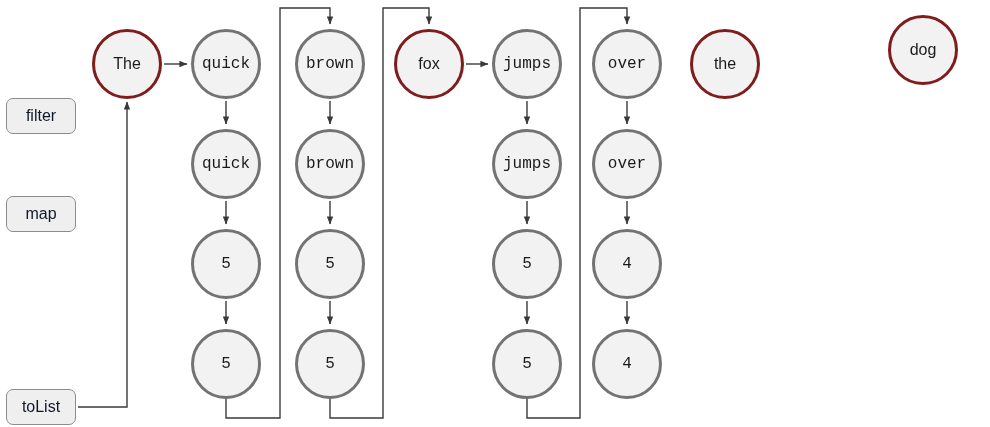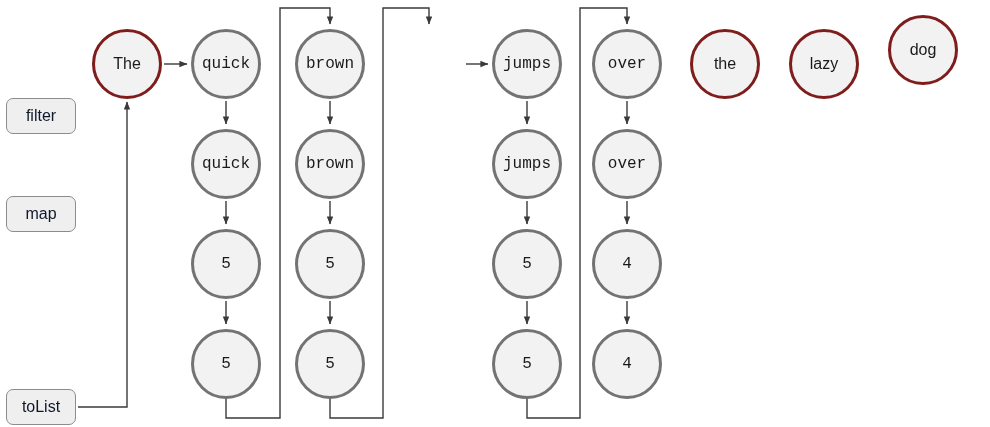--- a/index.html
+++ b/index.html
@@ -93,20 +93,23 @@
   <div class="node blue" style="left:295px;top:129px">
     <span>brown</span>
   </div>
   <div class="node blue" style="left:295px;top:229px">
     <span>5</span>
   </div>
   <div class="node blue" style="left:295px;top:329px">
     <span>5</span>
   </div>
 
+  <div class="node red" style="left:394px;top:29px">
+    <span>fox</span>
+  </div>
 
   <div class="node blue" style="left:492px;top:29px">
     <span>jumps</span>
   </div>
   <div class="node blue" style="left:492px;top:129px">
     <span>jumps</span>
   </div>
   <div class="node blue" style="left:492px;top:229px">
     <span>5</span>
   </div>
@@ -123,20 +126,17 @@
   <div class="node blue" style="left:592px;top:229px">
     <span>4</span>
   </div>
   <div class="node blue" style="left:592px;top:329px">
     <span>4</span>
   </div>
 
   <div class="node red" style="left:690px;top:29px">
     <span>the</span>
   </div>
-  <div class="node red" style="left:789px;top:29px">
-    <span>lazy</span>
-  </div>
   <div class="node red" style="left:888px;top:15px">
     <span>dog</span>
   </div>
 
 </div>
 
 </body></html>

